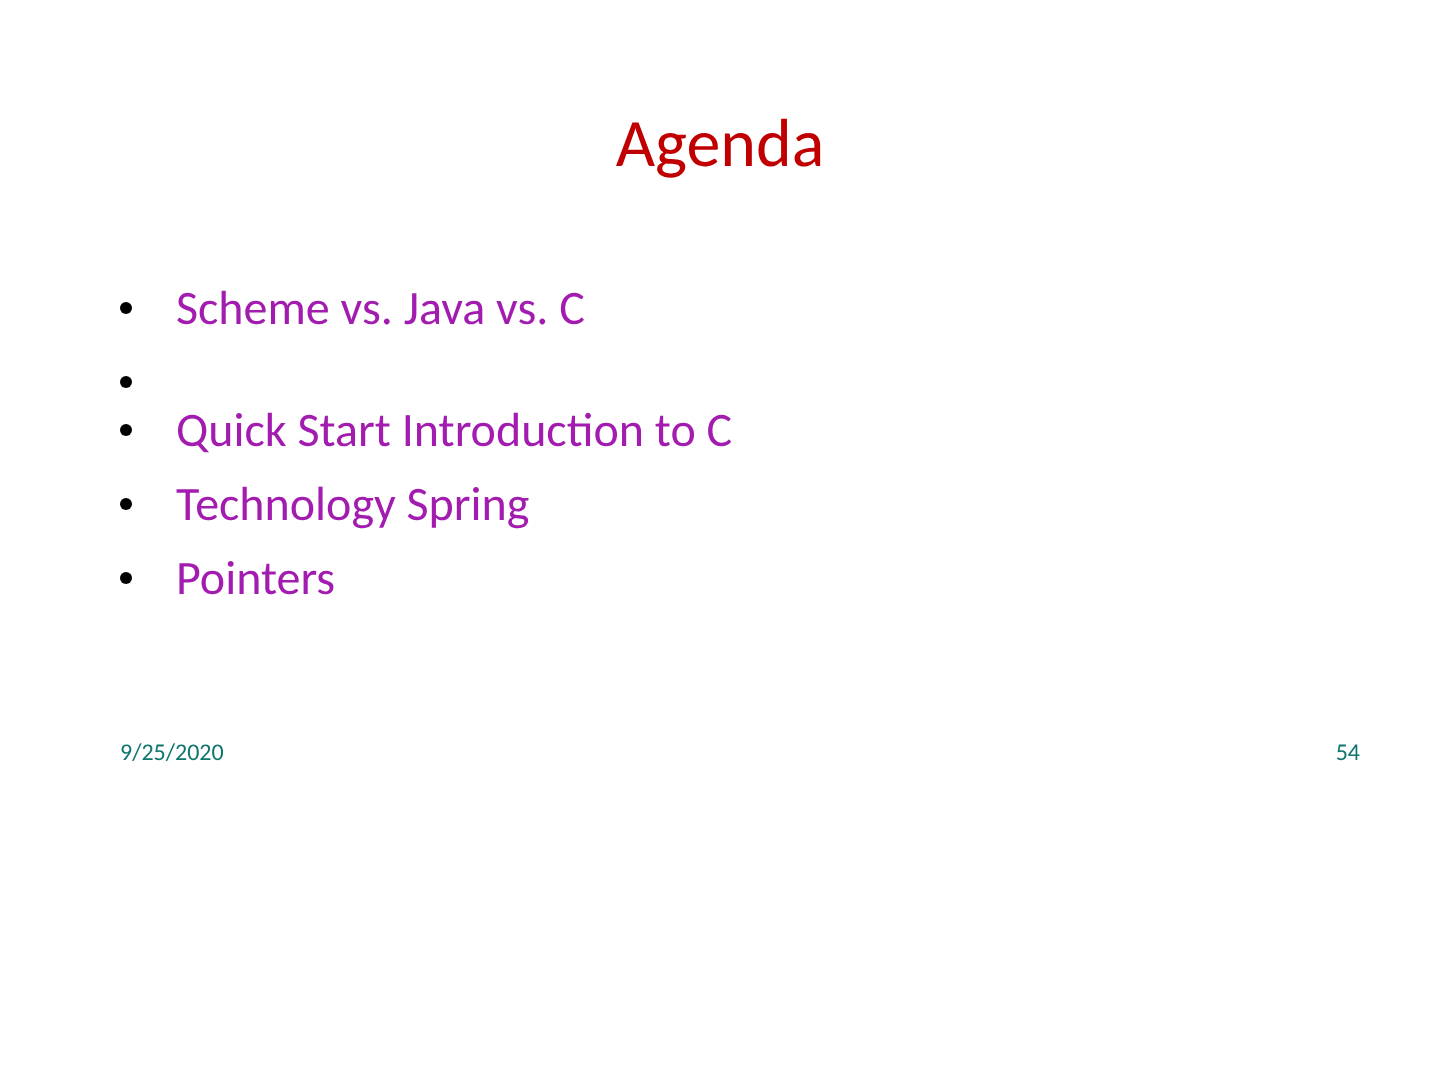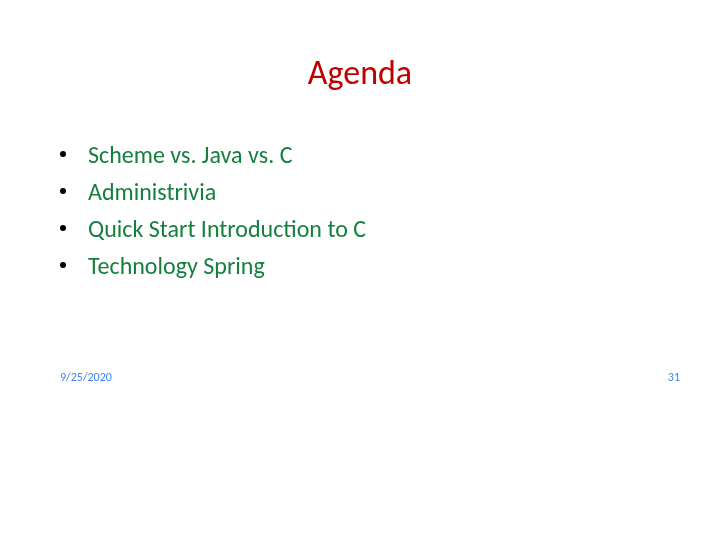--- a/index.html
+++ b/index.html
@@ -2,48 +2,51 @@
 <html><head>
 <meta charset="utf-8">
 <style>
   * { margin: 0; padding: 0; box-sizing: border-box; }
   html, body { width: 720px; height: 540px; background: #fff; font-family: Calibri, "Segoe UI", Arial, sans-serif; color: #000; }
   .slide { position: relative; width: 720px; height: 404px; padding: 48px 56px 0 56px; }
   .title { text-align: center; font-size: 34px; color: #c00000; font-weight: 400; margin-top: 4px; margin-bottom: 46px; }
   .bullets { list-style: none; padding: 0; margin: 0 0 0 4px; }
   .bullets li { display: flex; align-items: flex-start; margin-bottom: 6px; }
   .dot { display: inline-block; width: 6px; height: 6px; background: #000; border-radius: 50%; margin-top: 12px; margin-right: 22px; flex: 0 0 auto; }
-  .item-text { font-size: 24px; line-height: 31px; color: #15803d; }
-  .footer { position: absolute; left: 0; right: 0; bottom: 20px; display: flex; justify-content: space-between; align-items: flex-start; padding: 0 40px 0 60px; font-size: 12px; color: #3b82f6; }
+  .item-text { font-size: 24px; line-height: 31px; color: #a21caf; }
+  .footer { position: absolute; left: 0; right: 0; bottom: 20px; display: flex; justify-content: space-between; align-items: flex-start; padding: 0 40px 0 60px; font-size: 12px; color: #0f766e; }
   .footer .date { flex: 0 0 auto; }
   .footer .center { flex: 1 1 auto; text-align: center; }
   .footer .page { flex: 0 0 auto; }
 </style>
 </head>
 <body>
 
 <div class="slide">
   <h1 class="title">Agenda</h1>
 
   <ul class="bullets">
     <li>
       <span class="dot"></span>
       <span class="item-text">Scheme vs. Java vs. C</span>
     </li>
     <li>
       <span class="dot"></span>
-      <span class="item-text">Administrivia</span>
     </li>
     <li>
       <span class="dot"></span>
       <span class="item-text">Quick Start Introduction to C</span>
     </li>
     <li>
       <span class="dot"></span>
       <span class="item-text">Technology Spring</span>
     </li>
+    <li>
+      <span class="dot"></span>
+      <span class="item-text">Pointers</span>
+    </li>
   </ul>
 
   <div class="footer">
     <span class="date">9/25/2020</span>
-    <span class="page">31</span>
+    <span class="page">54</span>
   </div>
 </div>
 
 </body></html>

